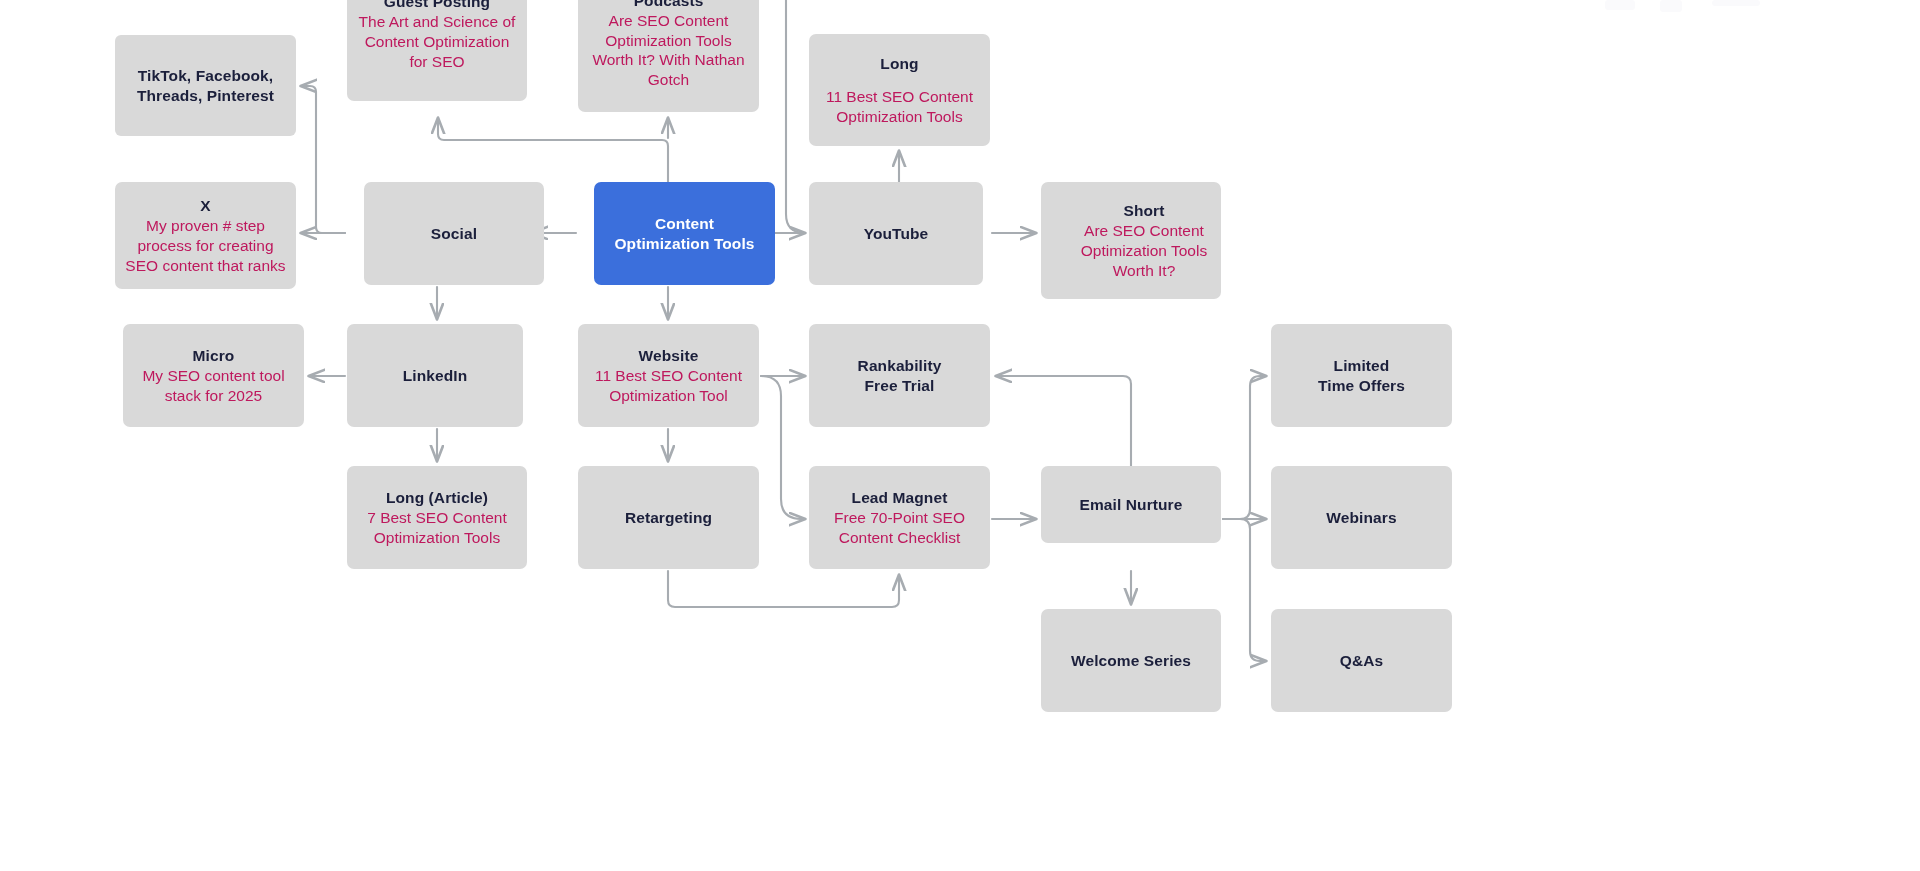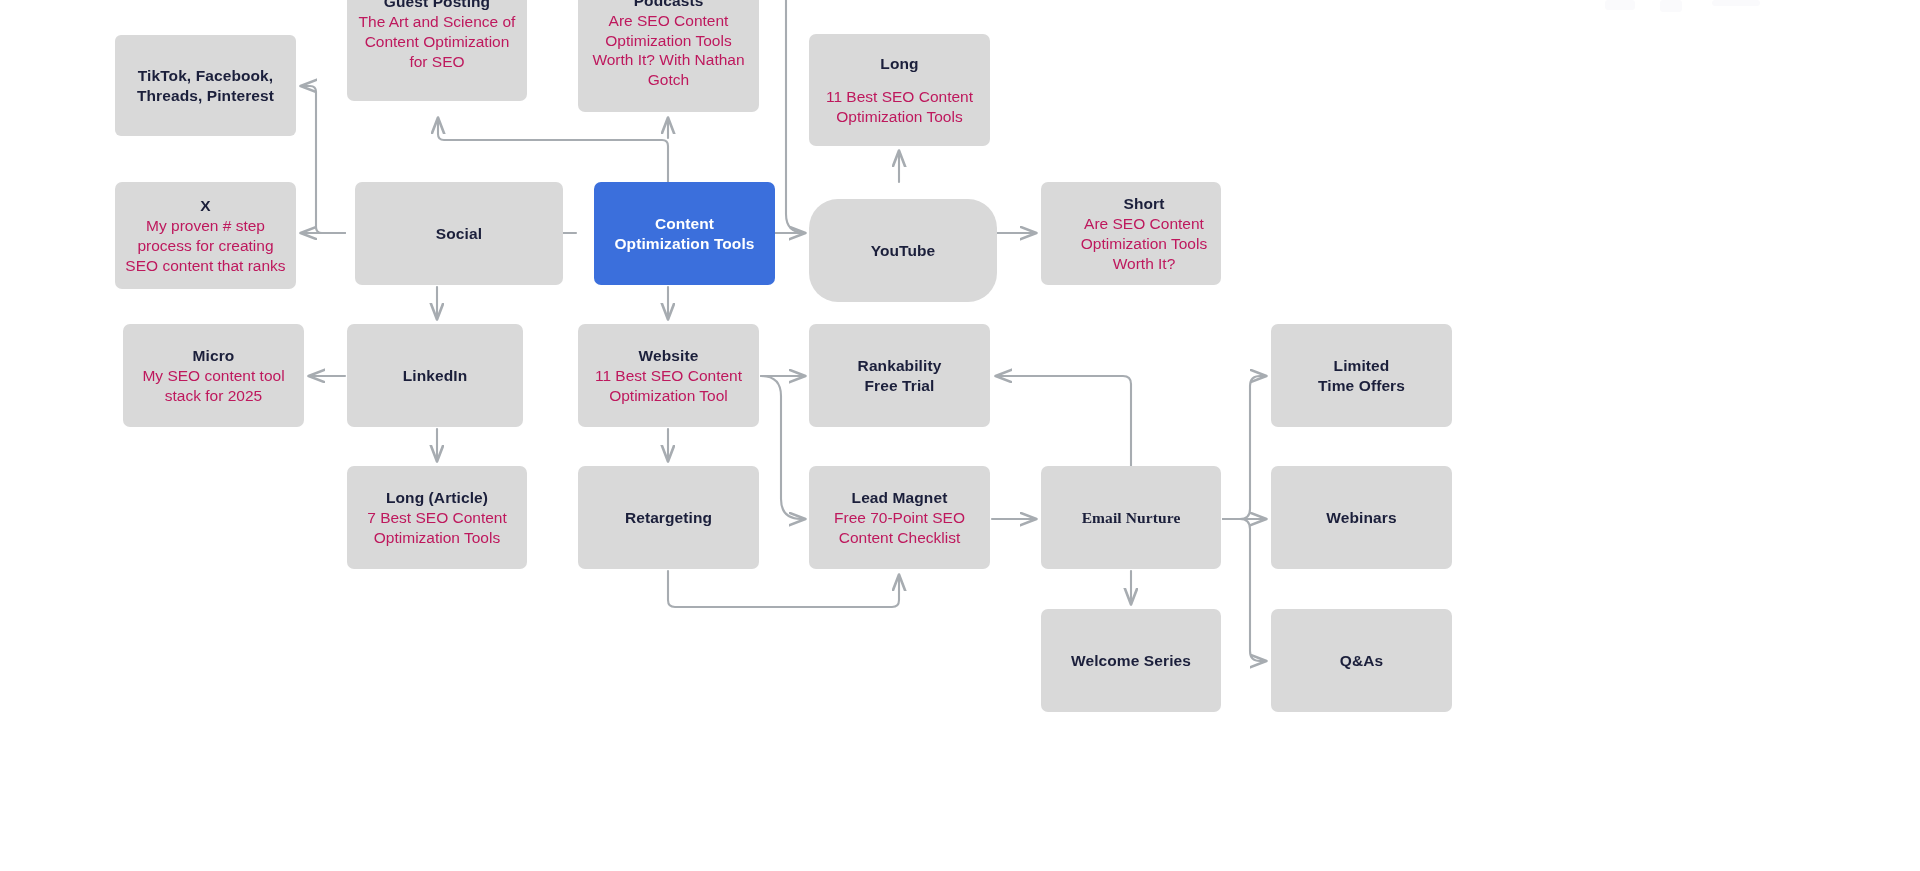--- a/index.html
+++ b/index.html
@@ -152,34 +152,34 @@
   <div class="node" style="left:809px; top:34px; width:181px; height:112px;gap:13px;">
     <div class="n-title">Long</div>
     <div class="n-sub">11 Best SEO Content Optimization Tools</div>
   </div>
 
   <div class="node" style="left:115px; top:182px; width:181px; height:107px;">
     <div class="n-title">X</div>
     <div class="n-sub">My proven # step process for creating SEO content that ranks</div>
   </div>
 
-  <div class="node" style="left:355px; top:182px; width:208px; height:103px;">
+  <div class="node" style="left:364px; top:182px; width:180px; height:103px;">
     <div class="n-title">Social</div>
   </div>
 
   <div class="node primary" style="left:594px; top:182px; width:181px; height:103px;">
     <div class="n-title">Content</div>
     <div class="n-title">Optimization Tools</div>
   </div>
 
-  <div class="node" style="left:809px; top:199px; width:188px; height:103px;border-radius:29px;">
+  <div class="node" style="left:809px; top:182px; width:174px; height:103px;">
     <div class="n-title">YouTube</div>
   </div>
 
-  <div class="node" style="left:1041px; top:182px; width:180px; height:103px;padding-left:36px;">
+  <div class="node" style="left:1041px; top:182px; width:180px; height:117px;padding-left:36px;">
     <div class="n-title">Short</div>
     <div class="n-sub">Are SEO Content Optimization Tools Worth It?</div>
   </div>
 
   <div class="node" style="left:123px; top:324px; width:181px; height:103px;">
     <div class="n-title">Micro</div>
     <div class="n-sub">My SEO content tool stack for 2025</div>
   </div>
 
   <div class="node" style="left:347px; top:324px; width:176px; height:103px;">
@@ -208,21 +208,21 @@
 
   <div class="node" style="left:578px; top:466px; width:181px; height:103px;text-align:right;">
     <div class="n-title">Retargeting</div>
   </div>
 
   <div class="node" style="left:809px; top:466px; width:181px; height:103px;">
     <div class="n-title">Lead Magnet</div>
     <div class="n-sub">Free 70-Point SEO Content Checklist</div>
   </div>
 
-  <div class="node" style="left:1041px; top:466px; width:180px; height:103px;font-family:Liberation Serif, serif;">
+  <div class="node" style="left:1041px; top:466px; width:180px; height:77px;">
     <div class="n-title">Email Nurture</div>
   </div>
 
   <div class="node" style="left:1271px; top:466px; width:181px; height:103px;">
     <div class="n-title">Webinars</div>
   </div>
 
   <div class="node" style="left:1041px; top:609px; width:180px; height:103px;">
     <div class="n-title">Welcome Series</div>
   </div>

